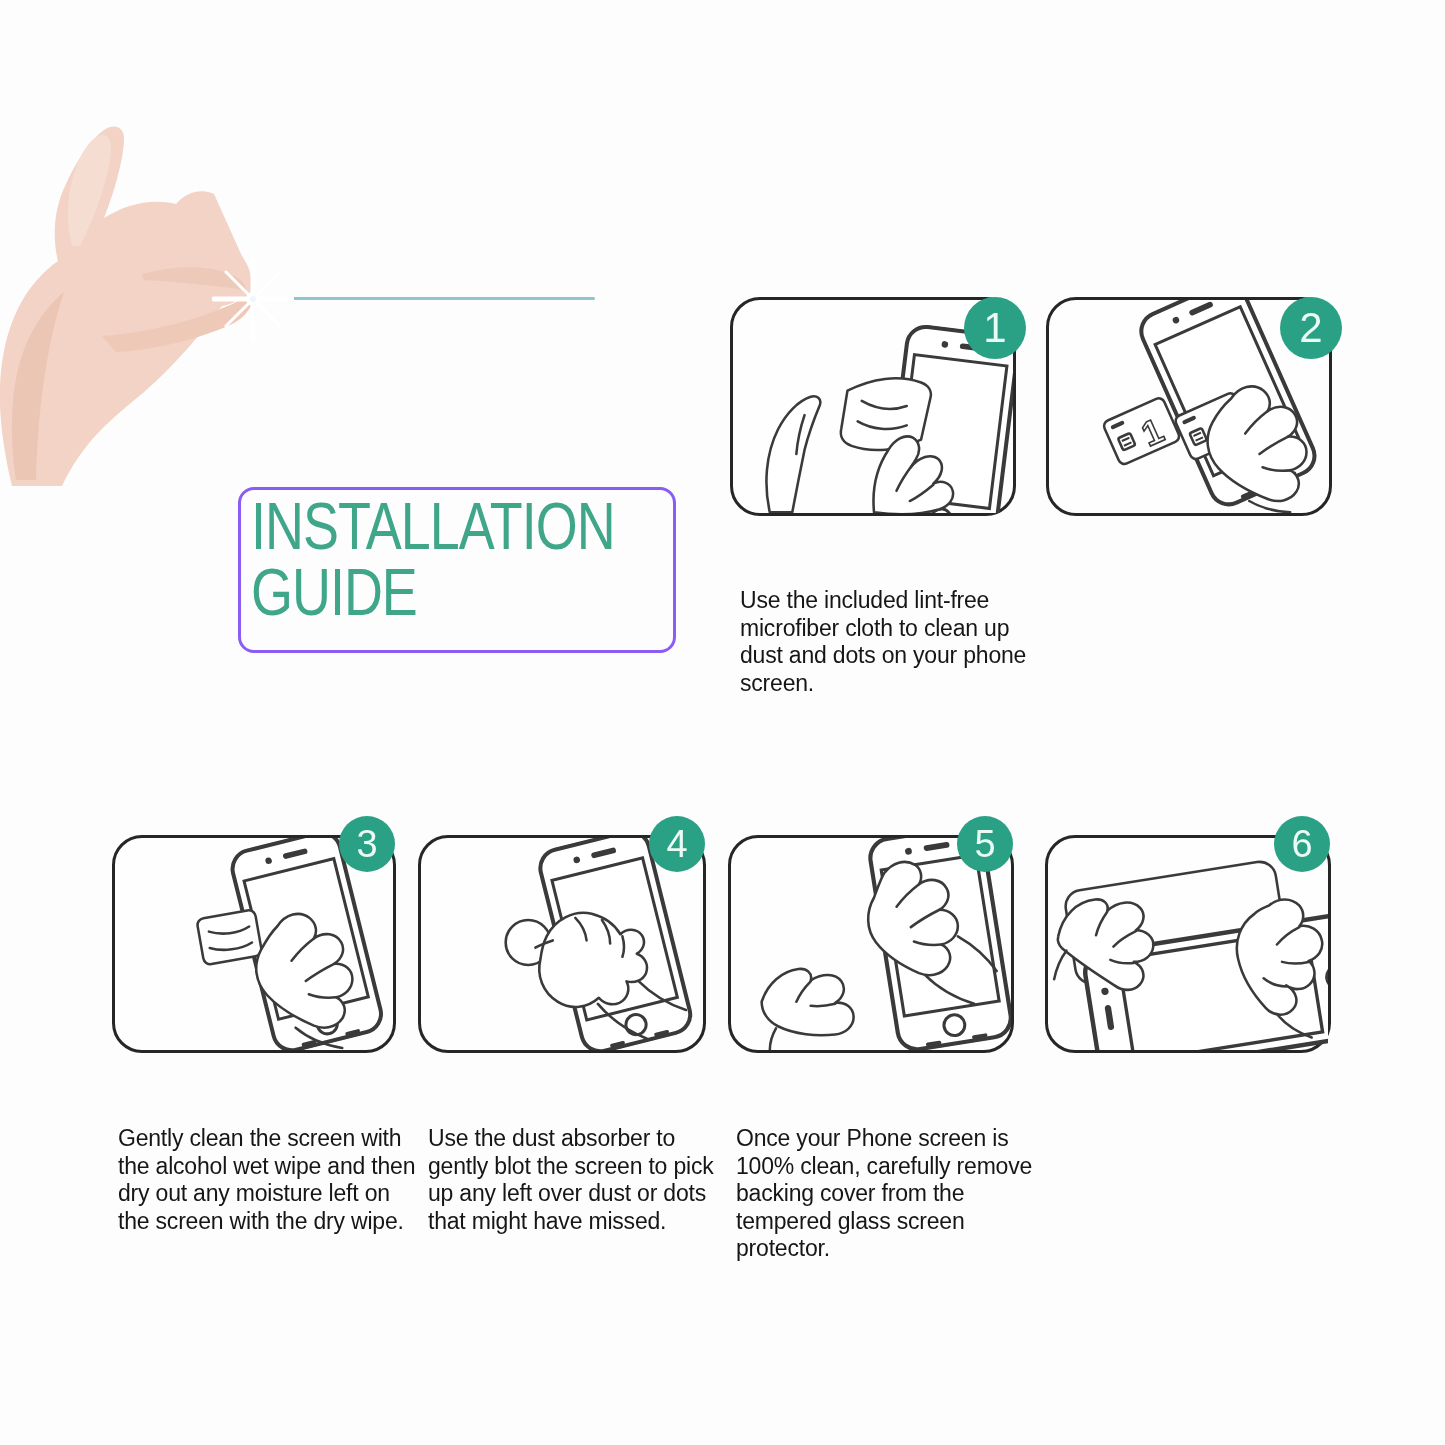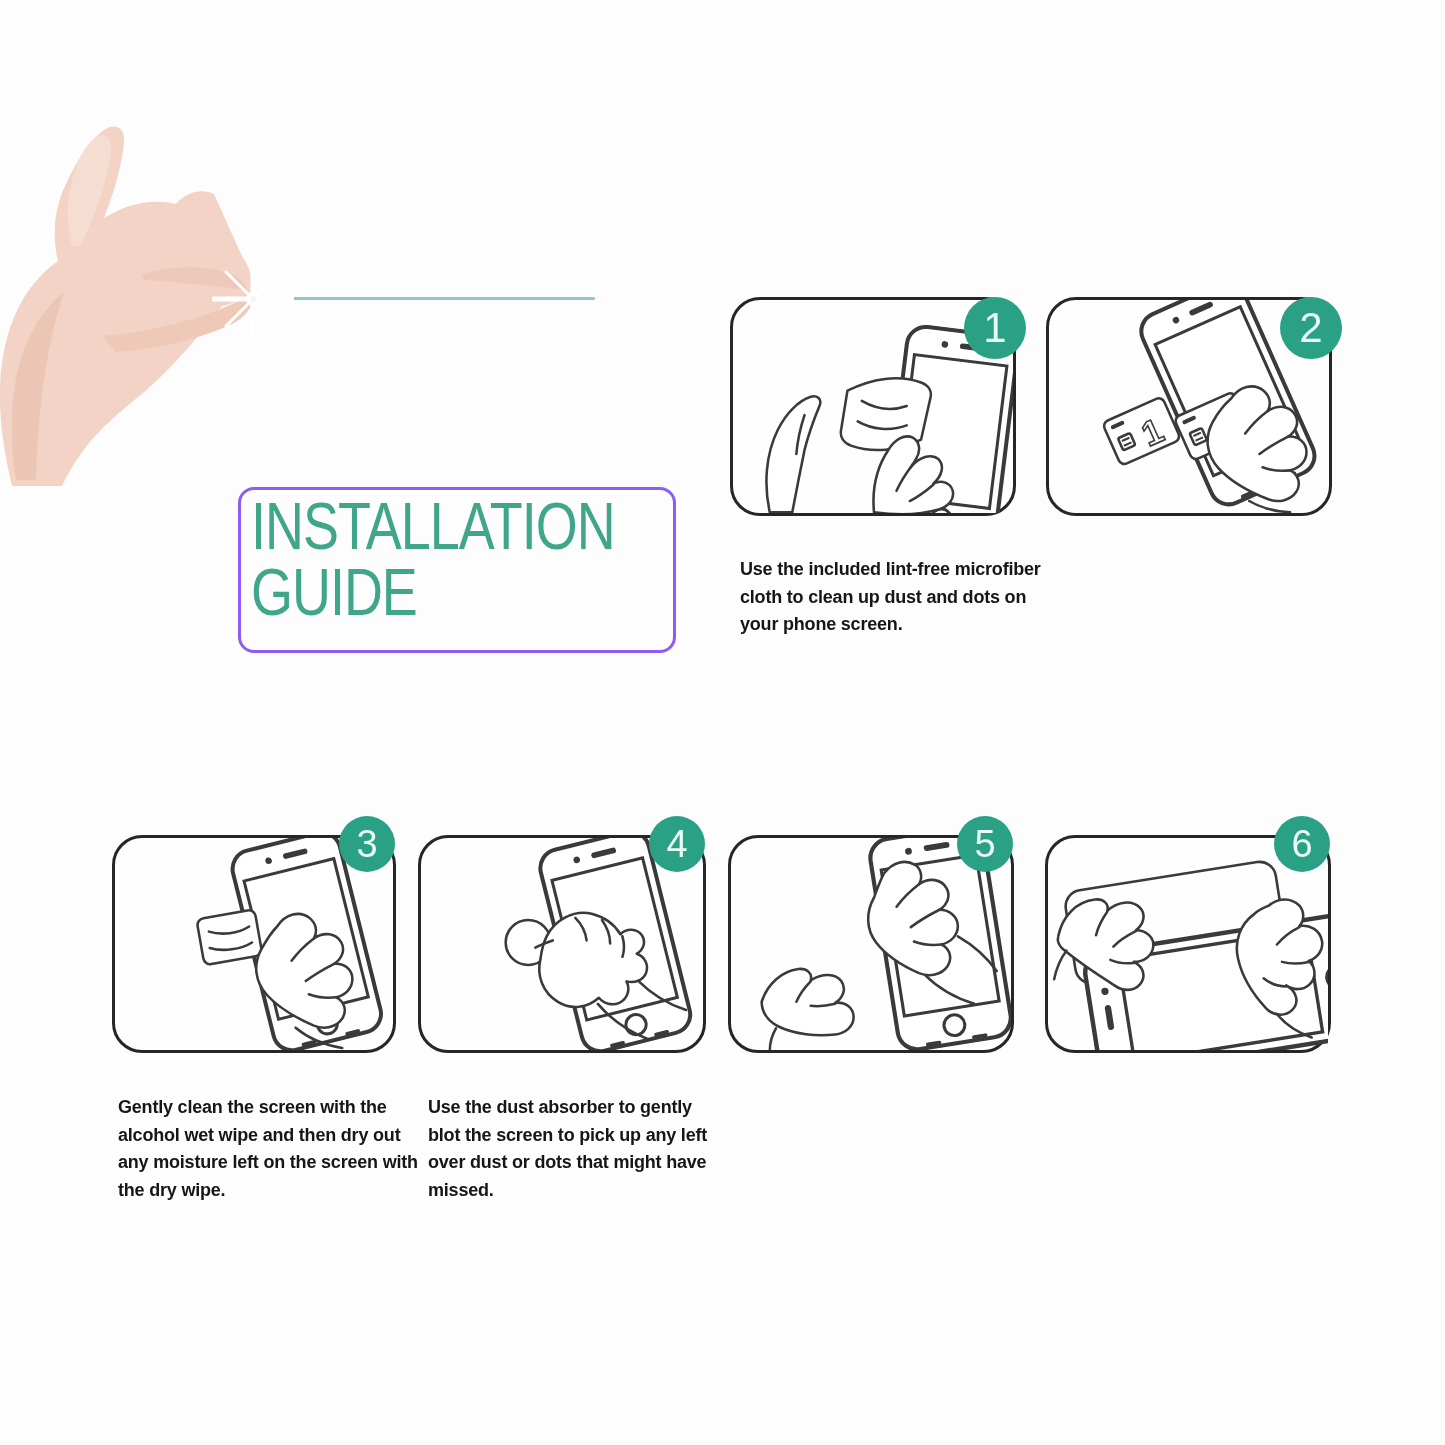--- a/index.html
+++ b/index.html
@@ -44,22 +44,22 @@
   .p2{left:1046px;top:297px;width:280px;height:213px;}
   .p3{left:112px;top:835px;width:278px;height:212px;}
   .p4{left:418px;top:835px;width:282px;height:212px;}
   .p5{left:728px;top:835px;width:280px;height:212px;}
   .p6{left:1045px;top:835px;width:280px;height:212px;}
   .p1 .badge{top:-3px;right:-13px;}
   .p2 .badge{top:-3px;right:-13px;}
   .p3 .badge,.p4 .badge,.p5 .badge,.p6 .badge{top:-22px;right:-2px;}
   
   .caption{
-    position:absolute;font-size:18px;line-height:27.5px;font-weight:700;
-    color:#161616;letter-spacing:-0.2px;
+    position:absolute;font-size:23px;line-height:27.5px;font-weight:400;
+    color:#161616;letter-spacing:-0.2px;margin-top:31px;
   }
   .c1{left:740px;top:556px;width:318px;}
   .c2{left:1068px;top:556px;width:306px;}
   .c3{left:118px;top:1094px;width:306px;}
   .c4{left:428px;top:1094px;width:300px;}
   .c5{left:736px;top:1094px;width:322px;}
   .c6{left:1056px;top:1094px;width:322px;}
   .lineart{fill:none;stroke:#3a3a3a;stroke-width:2.5;stroke-linecap:round;stroke-linejoin:round;}
   .lineart-f{fill:#ffffff;stroke:#3a3a3a;stroke-width:2.5;stroke-linecap:round;stroke-linejoin:round;}
 </style>
@@ -263,14 +263,15 @@
       <path class="lineart" d="M224,172 C232,182 244,190 258,195"></path>
     </svg>
     <div class="badge b56">
         <span>6</span>
       </div>
   </div>
 
   <div class="caption c1">Use the included lint-free microfiber cloth to clean up dust and dots on your phone screen.</div>
   <div class="caption c3">Gently clean the screen with the alcohol wet wipe and then dry out any moisture left on the screen with the dry wipe.</div>
   <div class="caption c4">Use the dust absorber to gently blot the screen to pick up any left over dust or dots that might have missed.</div>
+  <div class="caption c5">Once your Phone screen is 100% clean, carefully remove backing cover from the tempered glass screen protector.</div>
 
 </div>
 
 </body></html>

